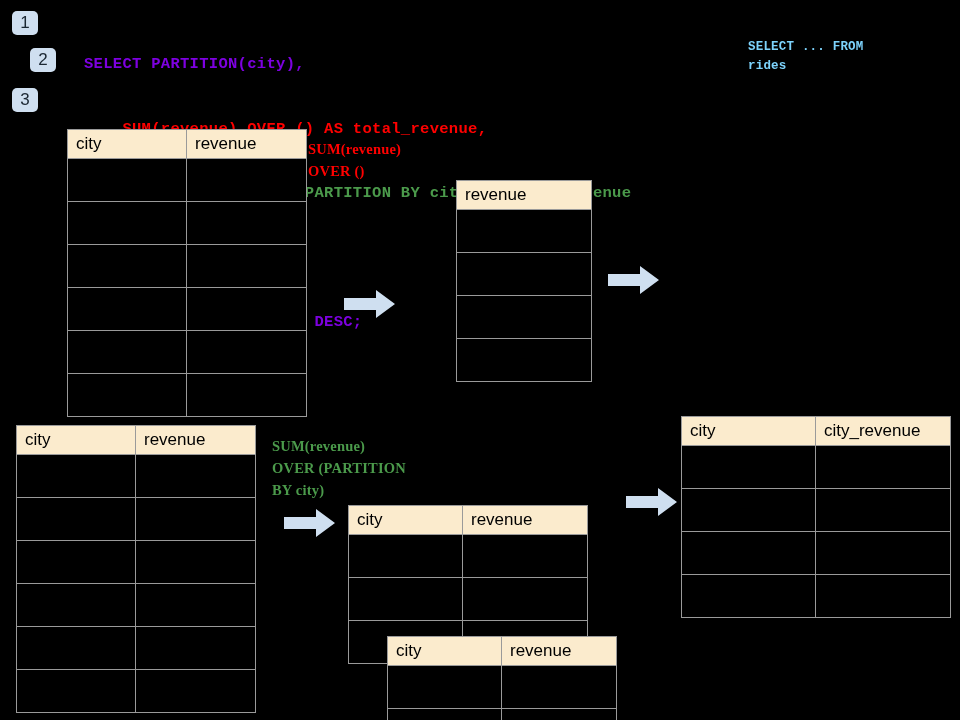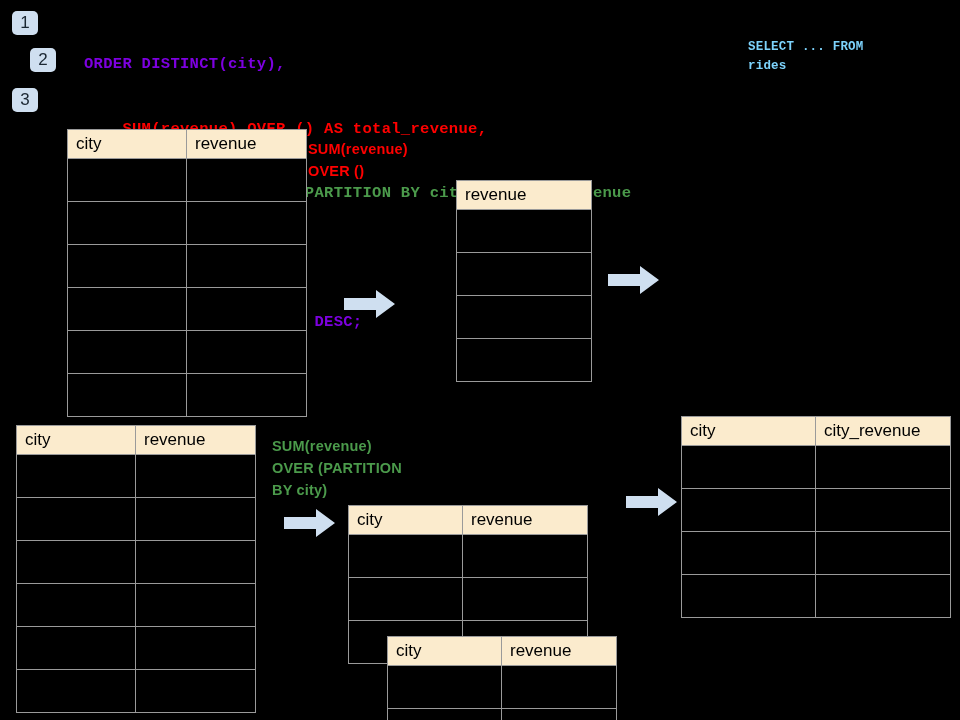--- a/index.html
+++ b/index.html
@@ -42,21 +42,21 @@
     letter-spacing: 0.3px;
   }
   .sql-line { white-space: pre; }
   .c-purple { color: #7d00e0; }
   .c-red    { color: #ff0000; }
   .c-green  { color: #4b9a4b; }
 
   
   .annot {
     position: absolute;
-    font-family: Liberation Sans, sans-serif;
+    font-family: Liberation Serif, serif;
     font-size: 14.5px;
     font-weight: bold;
     line-height: 22px;
     white-space: pre;
     letter-spacing: 0.2px;
   }
   .annot-sm {
     position: absolute;
     font-family: "Liberation Mono", "DejaVu Sans Mono", monospace;
     font-size: 12.5px;
@@ -105,21 +105,21 @@
 </head>
 <body>
 
 <div id="canvas">
 
   <div class="badge" style="left:12px;  top:11px;">1</div>
   <div class="badge" style="left:30px;  top:48px;">2</div>
   <div class="badge" style="left:12px;  top:88px;">3</div>
 
   <div class="sql" style="left:84px; top:11px;">
-    <div class="sql-line c-purple">ORDER DISTINCT(city),</div>
+    <div class="sql-line c-purple">SELECT PARTITION(city),</div>
     <div class="sql-line c-red">    SUM(revenue) OVER () AS total_revenue,</div>
     <div class="sql-line c-green">    SUM(revenue) OVER (PARTITION BY city) as city_revenue</div>
     <div class="sql-line c-purple">  FROM rides</div>
     <div class="sql-line c-purple">  ORDER by city_revenue DESC;</div>
   </div>
 
   <div class="annot-sm" style="left:748px; top:38px;">SELECT ... FROM
 rides</div>
 
   <div class="annot c-red" style="left:308px; top:138px;">SUM(revenue)

